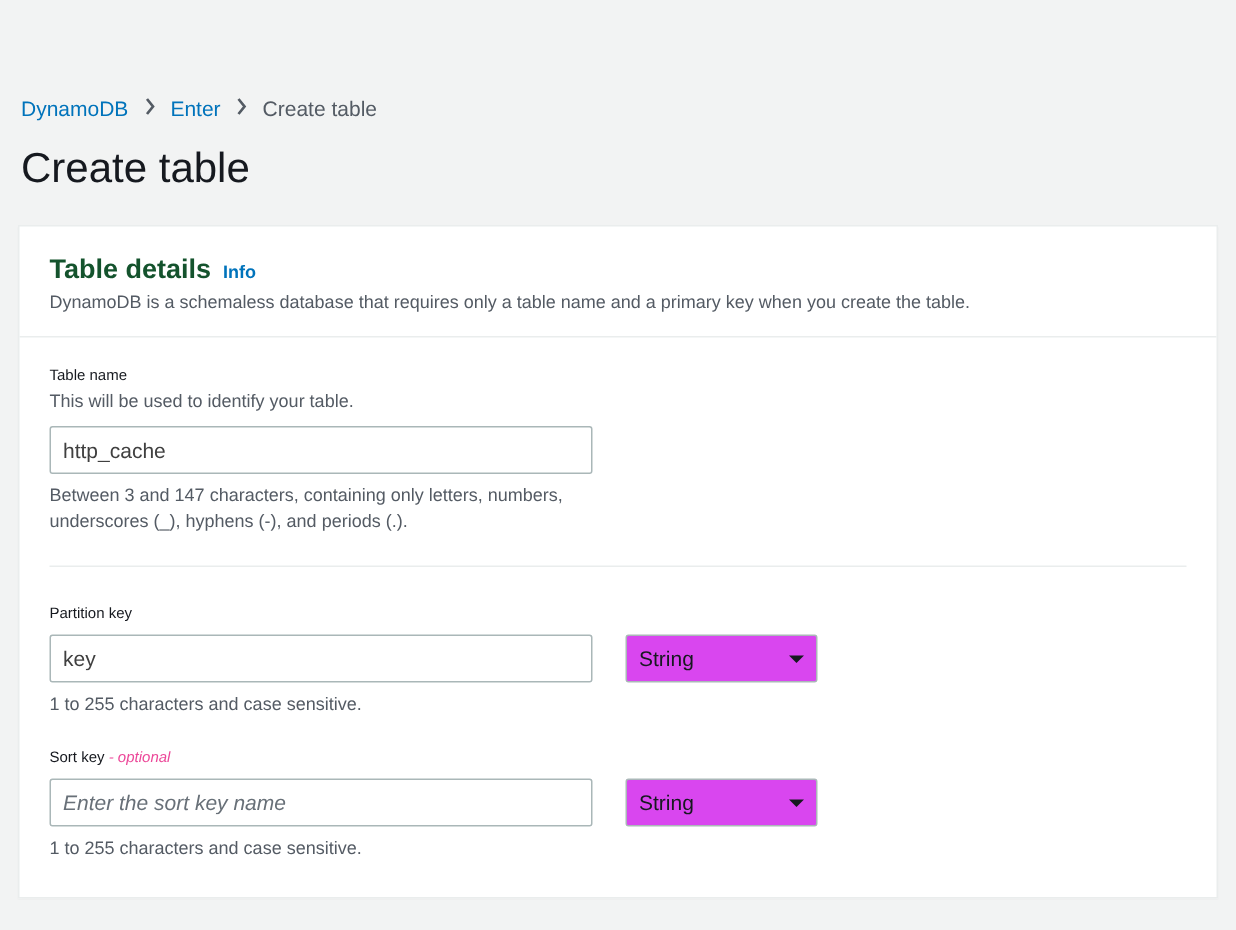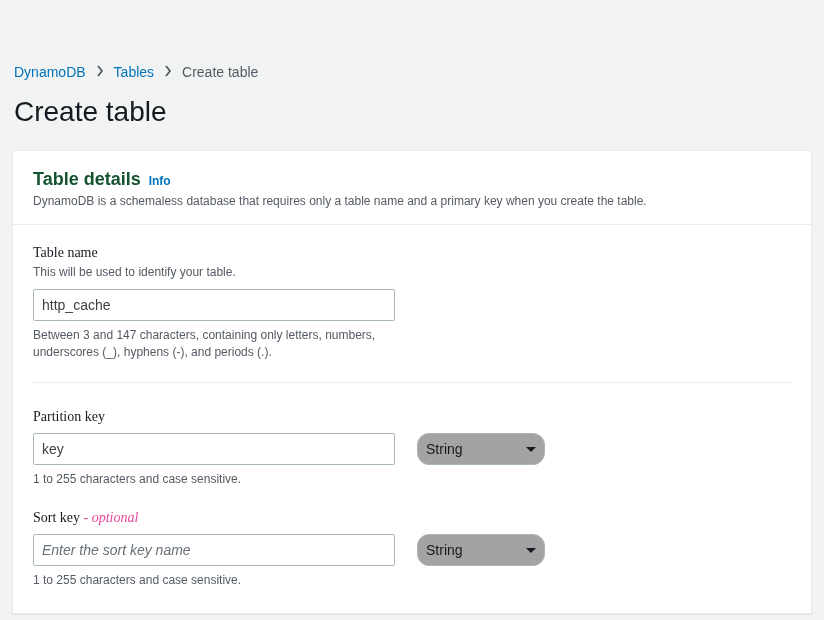--- a/index.html
+++ b/index.html
@@ -73,25 +73,24 @@
       padding: 20px 20px 24px 20px;
     }
     .field-group {
       padding-bottom: 22px;
     }
     .field-group.bordered {
       border-bottom: 1px solid #eaeded;
       margin-bottom: 26px;
     }
     .field-label {
-      font-size: 14px;
+      font-size: 10px;
       font-weight: 400;
       color: #16191f;
       margin-bottom: 3px;
-      font-family: Liberation Serif, serif;
     }
     .field-label .optional {
       font-style: italic;
       font-weight: 400;
       color: #ec4899;
     }
     .field-hint {
       font-size: 12px;
       color: #545b64;
       line-height: 1.4;
@@ -118,25 +117,25 @@
     }
     .select-wrap {
       position: relative;
       width: 128px;
       height: 32px;
     }
     .select-wrap .select-value {
       width: 100%;
       height: 100%;
       border: 1px solid #aab7b8;
-      border-radius: 12px;
+      border-radius: 2px;
       padding: 6px 28px 6px 8px;
       font-size: 14px;
       color: #16191f;
-      background: #a3a3a3;
+      background: #d946ef;
       cursor: pointer;
       display: flex;
       align-items: center;
     }
     .select-wrap .caret {
       position: absolute;
       right: 8px;
       top: 50%;
       transform: translateY(-50%);
       pointer-events: none;
@@ -151,21 +150,21 @@
 </head>
 <body>
 
 <div class="breadcrumb">
   <a href="#">DynamoDB</a>
   <span class="sep">
     <svg width="8" height="12" viewBox="0 0 8 12">
         <path d="M2 1 L6 6 L2 11" stroke="#545b64" stroke-width="1.8" fill="none"></path>
       </svg>
   </span>
-  <a href="#">Tables</a>
+  <a href="#">Enter</a>
   <span class="sep">
     <svg width="8" height="12" viewBox="0 0 8 12">
         <path d="M2 1 L6 6 L2 11" stroke="#545b64" stroke-width="1.8" fill="none"></path>
       </svg>
   </span>
   <span class="current">Create table</span>
 </div>
 
 <h1 class="page-title">Create table</h1>
 

